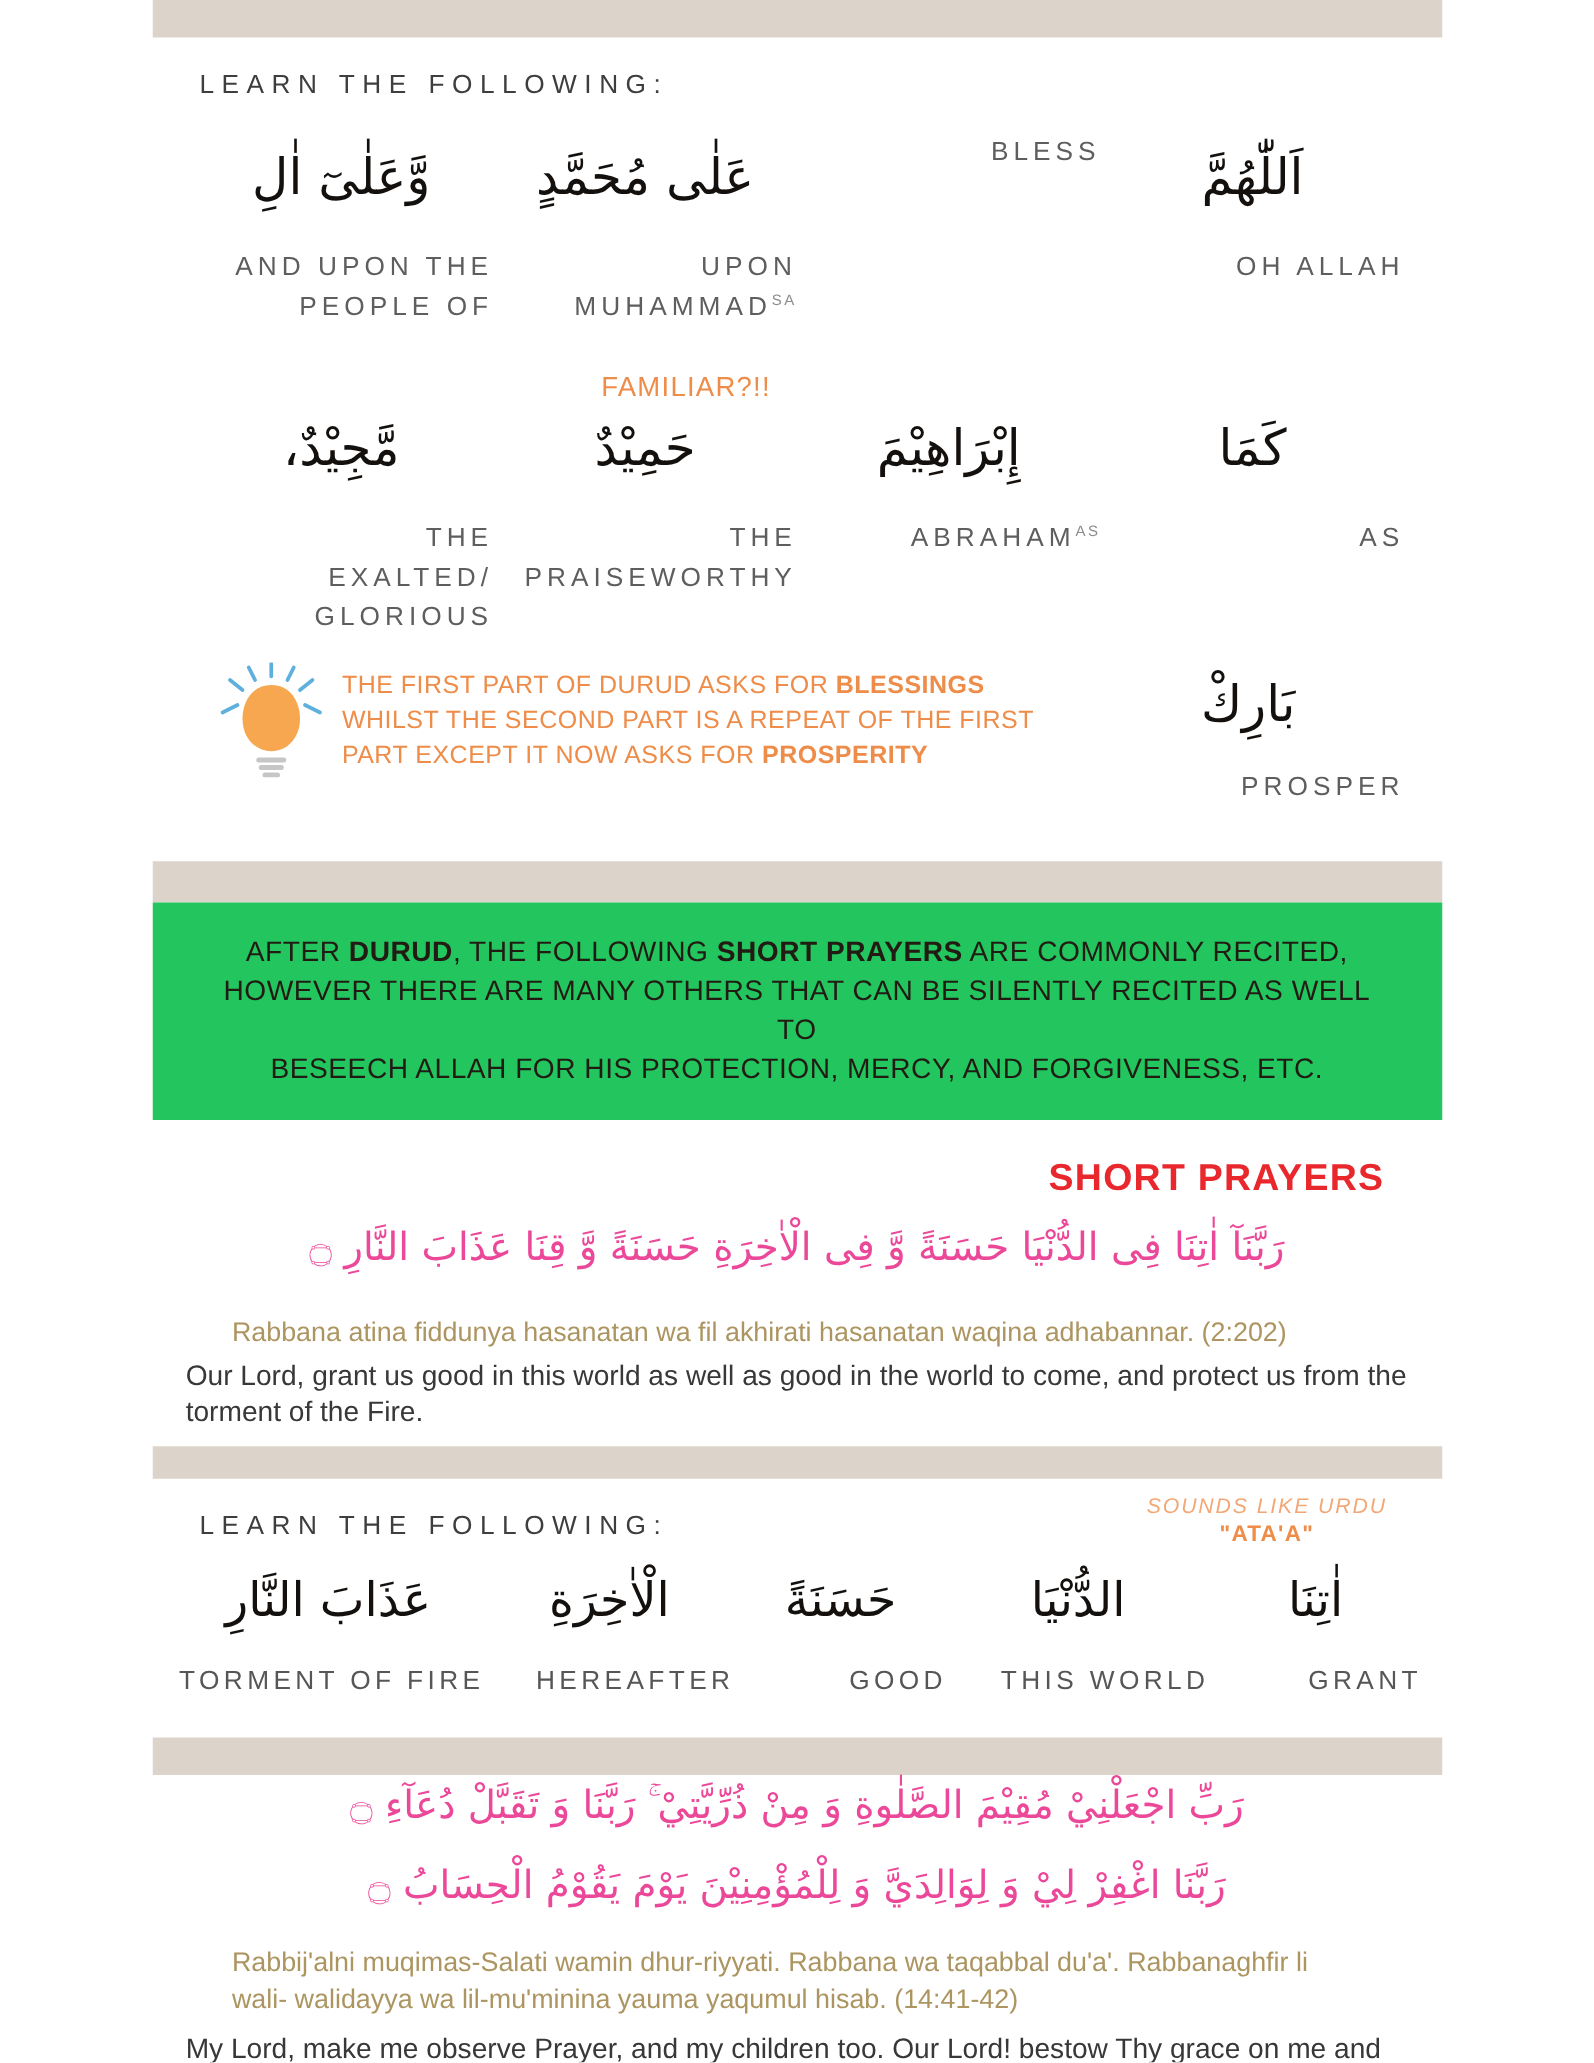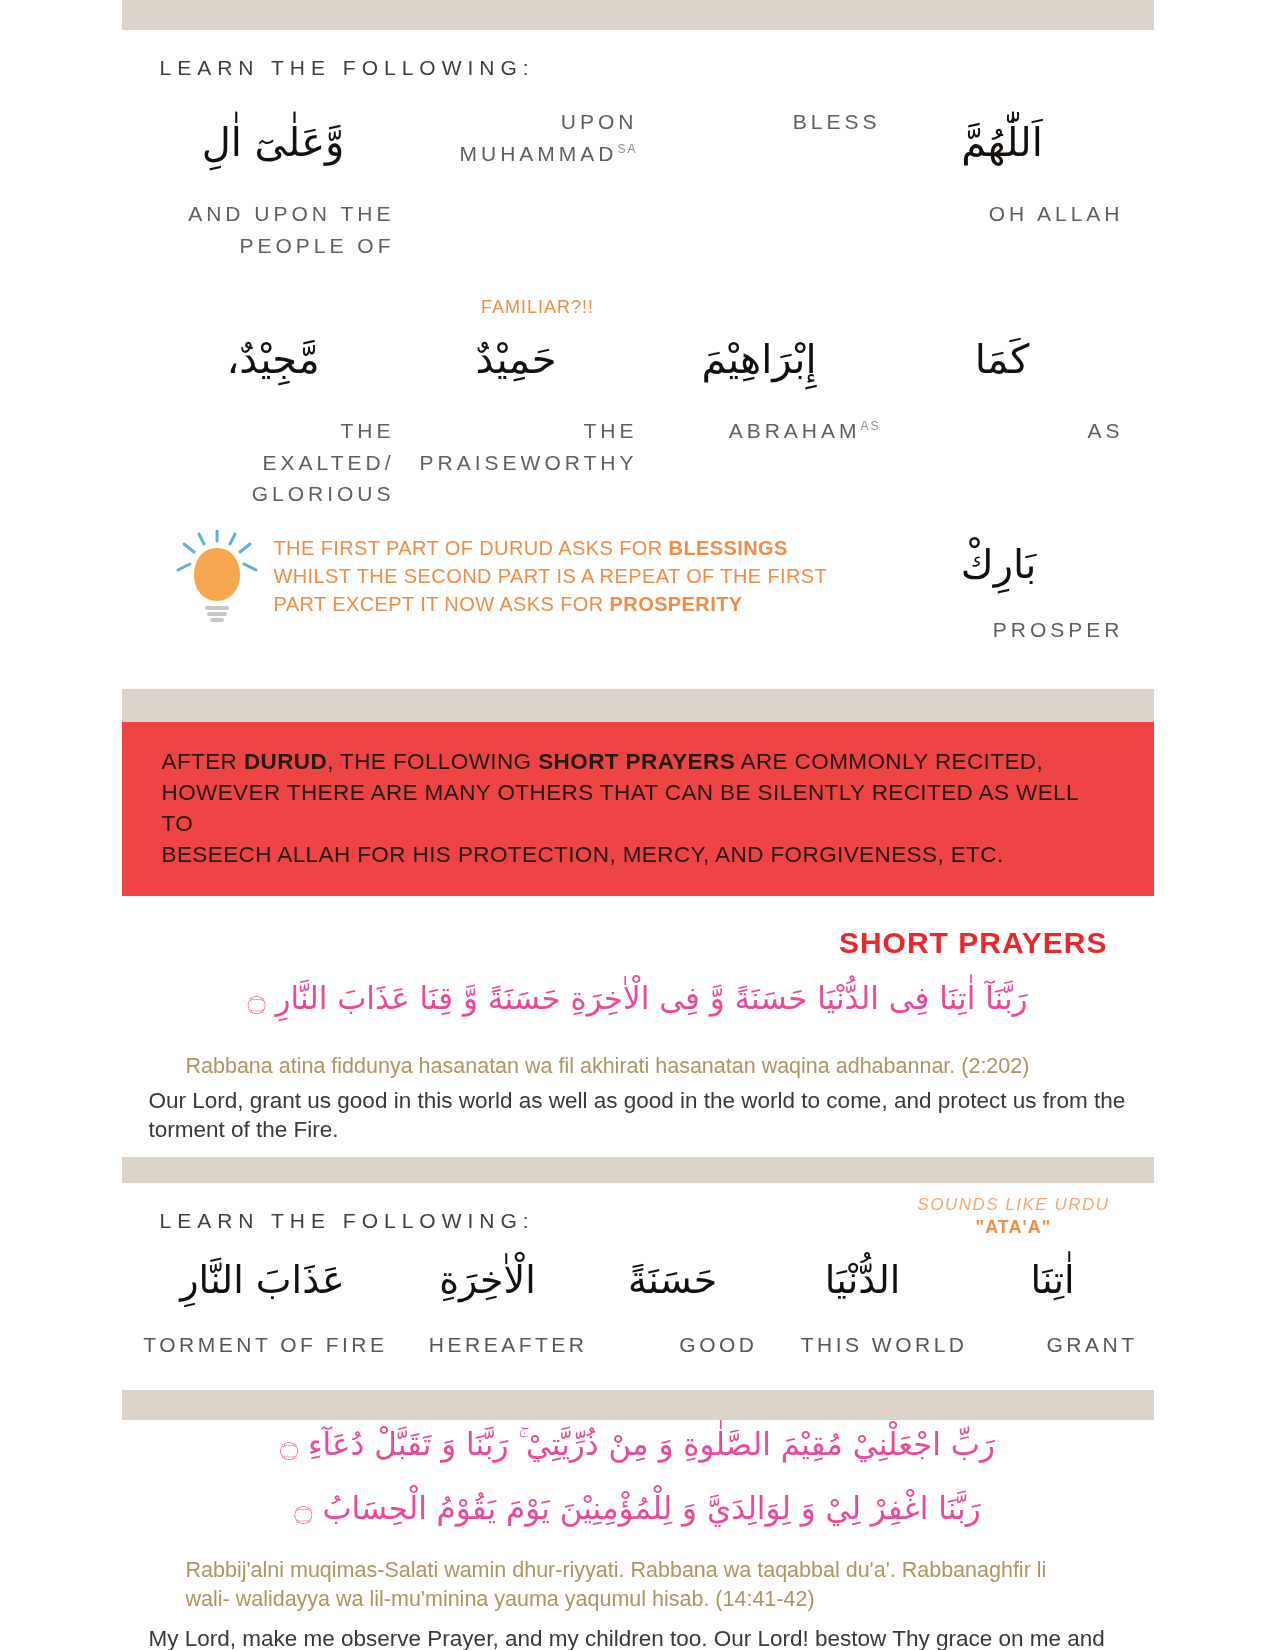--- a/index.html
+++ b/index.html
@@ -30,37 +30,37 @@
     text-align:right;
   }
   .wlabel .wrap { white-space:pre-line; }
   .wlabel sup { font-size:12px; letter-spacing:2px; color:#8d8d8d; }
 
   .row1 { margin-top:16px; }
   .row2 { margin-top:52px; }
 
   .familiar-note {
     position:absolute; top:-16px; left:50%; margin-left:-35px;
-    color:#ee8c49; font-size:18px; letter-spacing:1px; white-space:nowrap;
+    color:#ee8c49; font-size:22px; letter-spacing:1px; white-space:nowrap;
   }
 
   .tip-row { display:flex; margin-top:14px; padding:0 30px; align-items:flex-start; }
   .bulb-wrap { width:110px; padding-left:22px; padding-top:6px; flex:none; }
   .tip-text {
     flex:none; width:600px; margin-left:12px; margin-top:10px;
     color:#ee8c49; font-size:20px; line-height:1.42; letter-spacing:0.4px;
   }
   .tip-text b { font-weight:700; }
   .prosper-cell { margin-left:auto; width:300px; text-align:center; }
   .prosper-cell .arabic-word { min-height:80px; font-size:40px; }
 
   .band-light-1 { height:33px; margin-top:44px; }
   .band-dark {
-    background:#ef4444; padding:24px 40px 26px; margin-top:0;
-    text-align:left; color:#221b14;
+    background:#22c55e; padding:24px 40px 26px; margin-top:0;
+    text-align:center; color:#221b14;
   }
   .band-dark p { font-size:22.5px; line-height:31px; letter-spacing:0.4px; font-weight:500; }
   .band-dark b { font-weight:800; }
 
   .short-prayers-heading {
     margin:30px 46px 0 0; text-align:right;
     color:#e8282d; font-size:30px; font-weight:800; letter-spacing:1px;
   }
 
   .prayer-line {
@@ -107,20 +107,21 @@
 
   <h2 class="learn-heading">LEARN THE FOLLOWING:</h2>
 
   <div class="wgrid row1">
     <div class="wcell">
       <div class="arabic arabic-word">وَّعَلٰىٓ اٰلِ</div>
       <div class="wlabel"><span class="wrap">AND UPON THE
 PEOPLE OF</span></div>
     </div>
     <div class="wcell">
+      <div class="arabic arabic-word">عَلٰى مُحَمَّدٍ</div>
       <div class="wlabel"><span class="wrap">UPON
 MUHAMMAD</span><sup>SA</sup></div>
     </div>
     <div class="wcell">
       <div class="wlabel"><span class="wrap">BLESS</span></div>
     </div>
     <div class="wcell">
       <div class="arabic arabic-word">اَللّٰهُمَّ</div>
       <div class="wlabel"><span class="wrap">OH ALLAH</span></div>
     </div>

